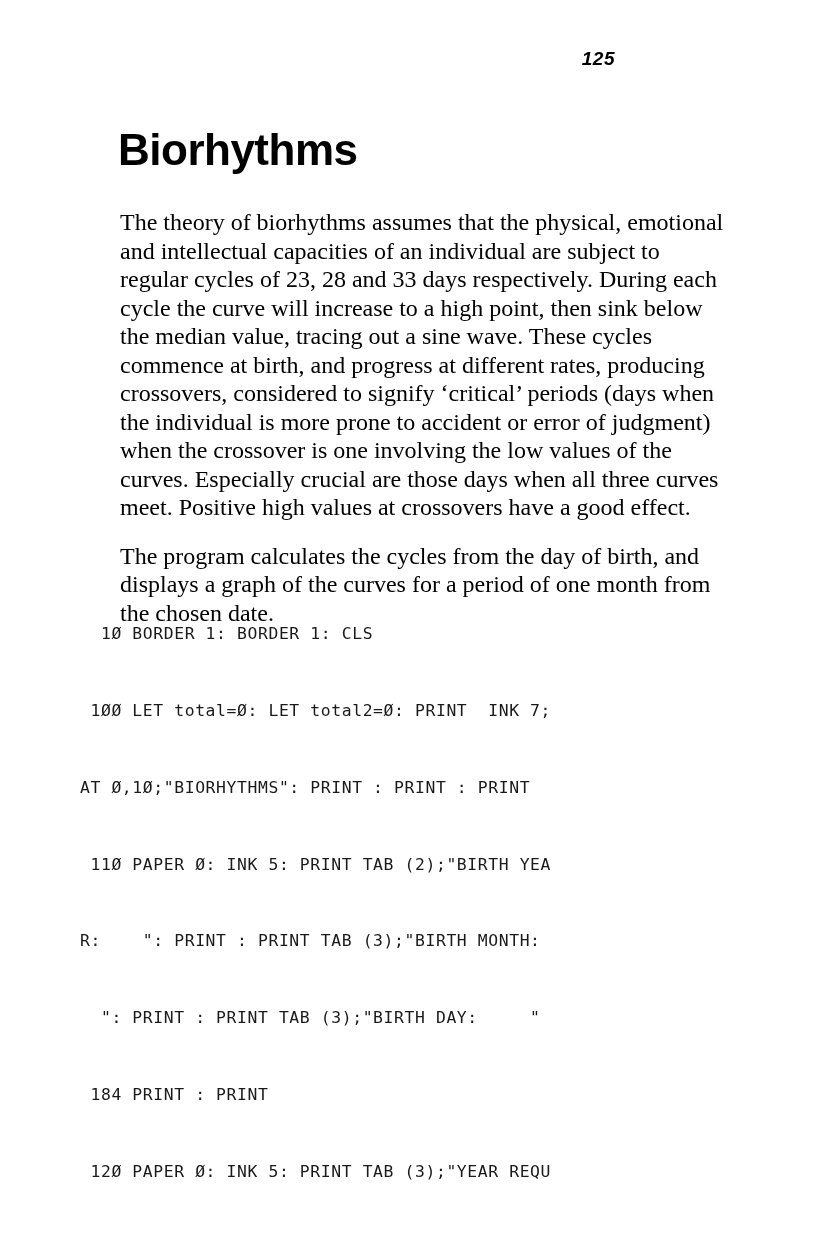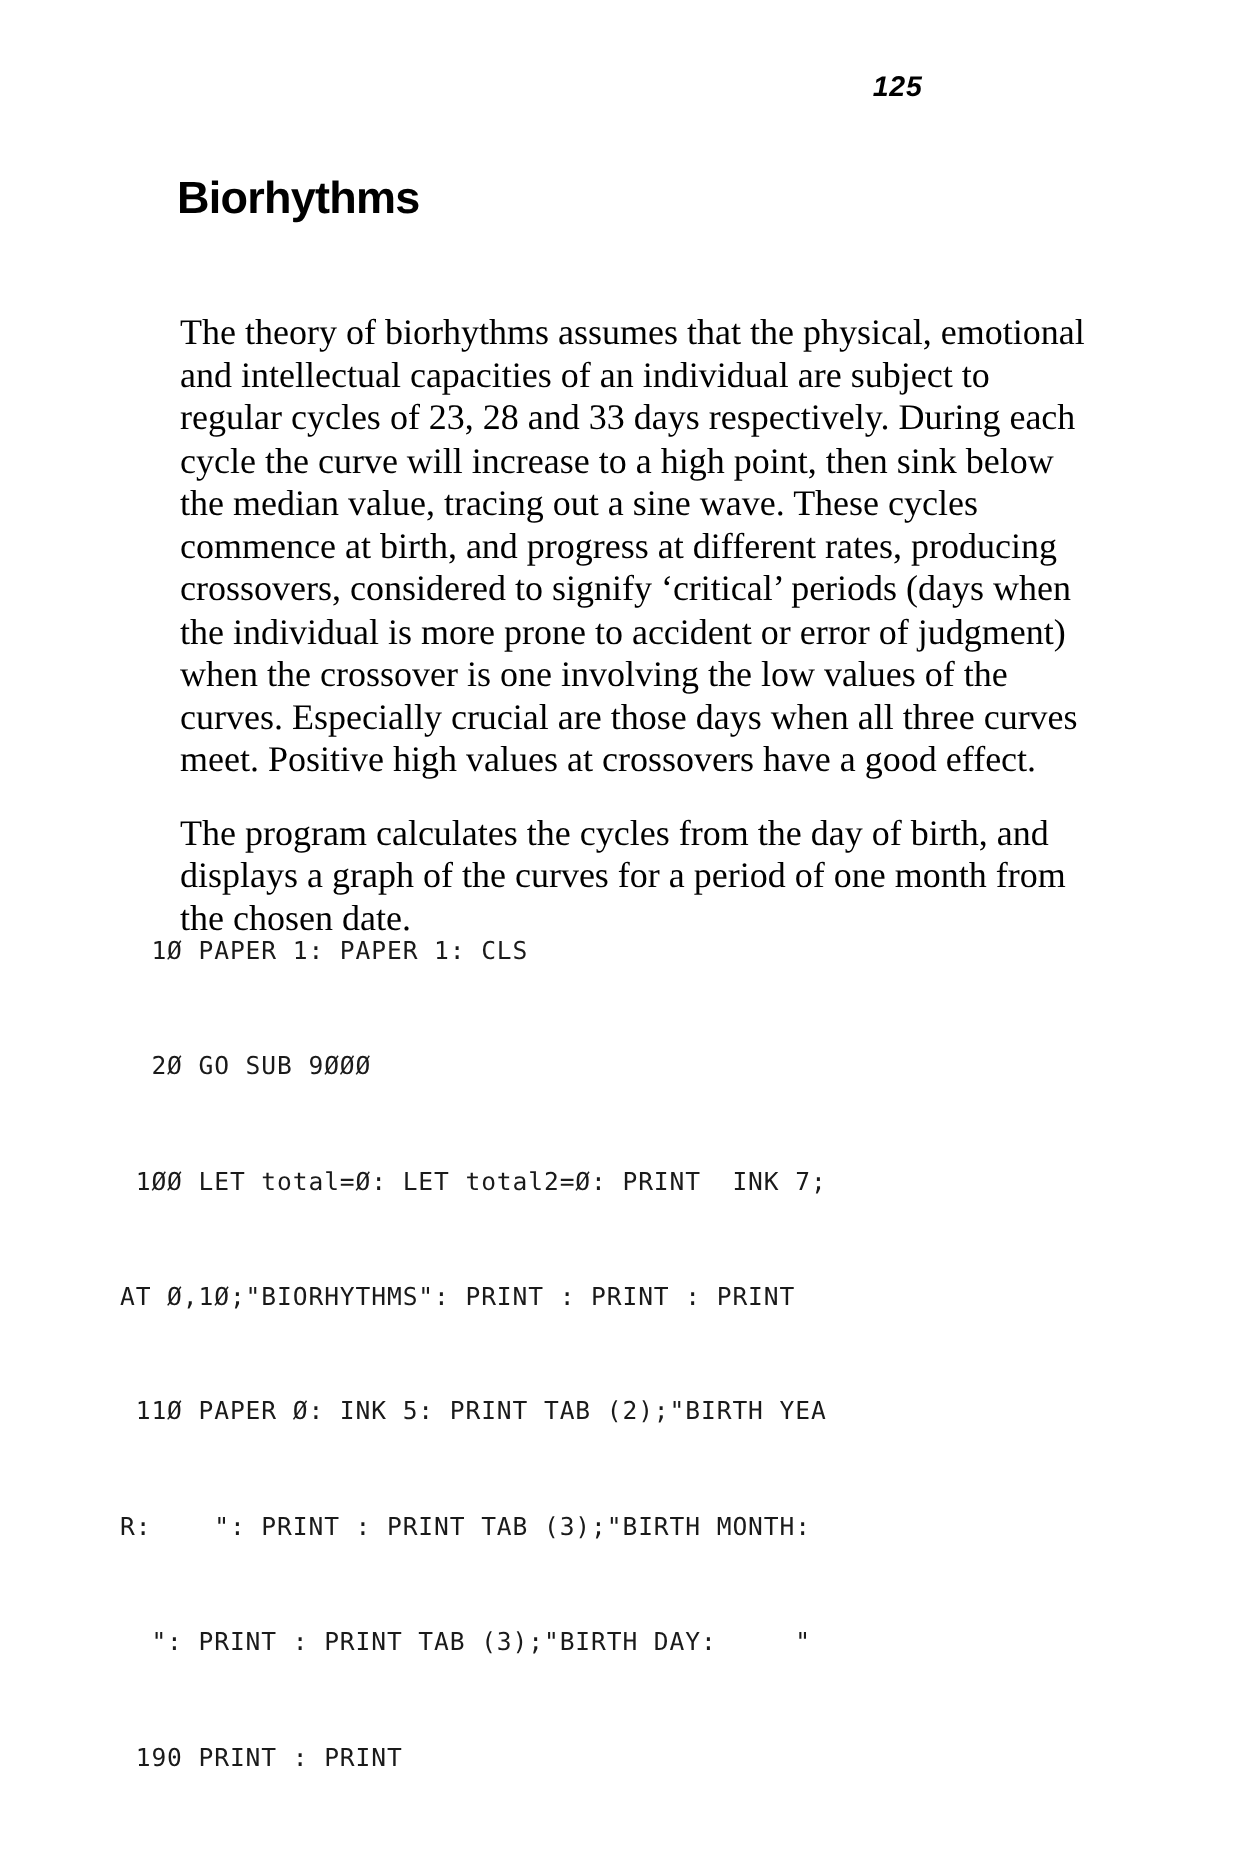--- a/index.html
+++ b/index.html
@@ -30,21 +30,21 @@
     font-weight: bold;
     font-size: 19px;
     letter-spacing: 0.5px;
   }
   .chapter-title {
     position: absolute;
     left: 118px;
     top: 96px;
     font-family: "Liberation Sans", sans-serif;
     font-weight: bold;
-    font-size: 30px;
+    font-size: 44px;
     letter-spacing: -0.5px;
   }
   .body-text {
     position: absolute;
     left: 120px;
     top: 208px;
     width: 610px;
     font-family: "Liberation Serif", serif;
     font-size: 24px;
     line-height: 28.5px;
@@ -80,28 +80,27 @@
   <div class="page-number">125</div>
 
   <h1 class="chapter-title">Biorhythms</h1>
 
   <div class="body-text">
     <p>The theory of biorhythms assumes that the physical, emotional and intellectual capacities of an individual are subject to regular cycles of 23, 28 and 33 days respectively. During each cycle the curve will increase to a high point, then sink below the median value, tracing out a sine wave. These cycles commence at birth, and progress at different rates, producing crossovers, considered to signify ‘critical’ periods (days when the individual is more prone to accident or error of judgment) when the crossover is one involving the low values of the curves. Especially crucial are those days when all three curves meet. Positive high values at crossovers have a good effect.</p>
     <p>The program calculates the cycles from the day of birth, and displays a graph of the curves for a period of one month from the chosen date.</p>
   </div>
 
   <div class="listing">
-    <div class="line">  1Ø PAPER 1: PAPER 1: CLS</div>
-    <div class="line">  2Ø GO SUB 9ØØØ</div>
+    <div class="line">  1Ø BORDER 1: BORDER 1: CLS</div>
     <div class="line"> 1ØØ LET total=Ø: LET total2=Ø: PRINT  INK 7;</div>
     <div class="line">AT Ø,1Ø;"BIORHYTHMS": PRINT : PRINT : PRINT</div>
     <div class="line"> 11Ø PAPER Ø: INK 5: PRINT TAB (2);"BIRTH YEA</div>
     <div class="line">R:    ": PRINT : PRINT TAB (3);"BIRTH MONTH:</div>
     <div class="line">  ": PRINT : PRINT TAB (3);"BIRTH DAY:     "</div>
-    <div class="line"> 190 PRINT : PRINT</div>
+    <div class="line"> 184 PRINT : PRINT</div>
     <div class="line"> 12Ø PAPER Ø: INK 5: PRINT TAB (3);"YEAR REQU</div>
     
     
     
     
     
     
     
     
     

